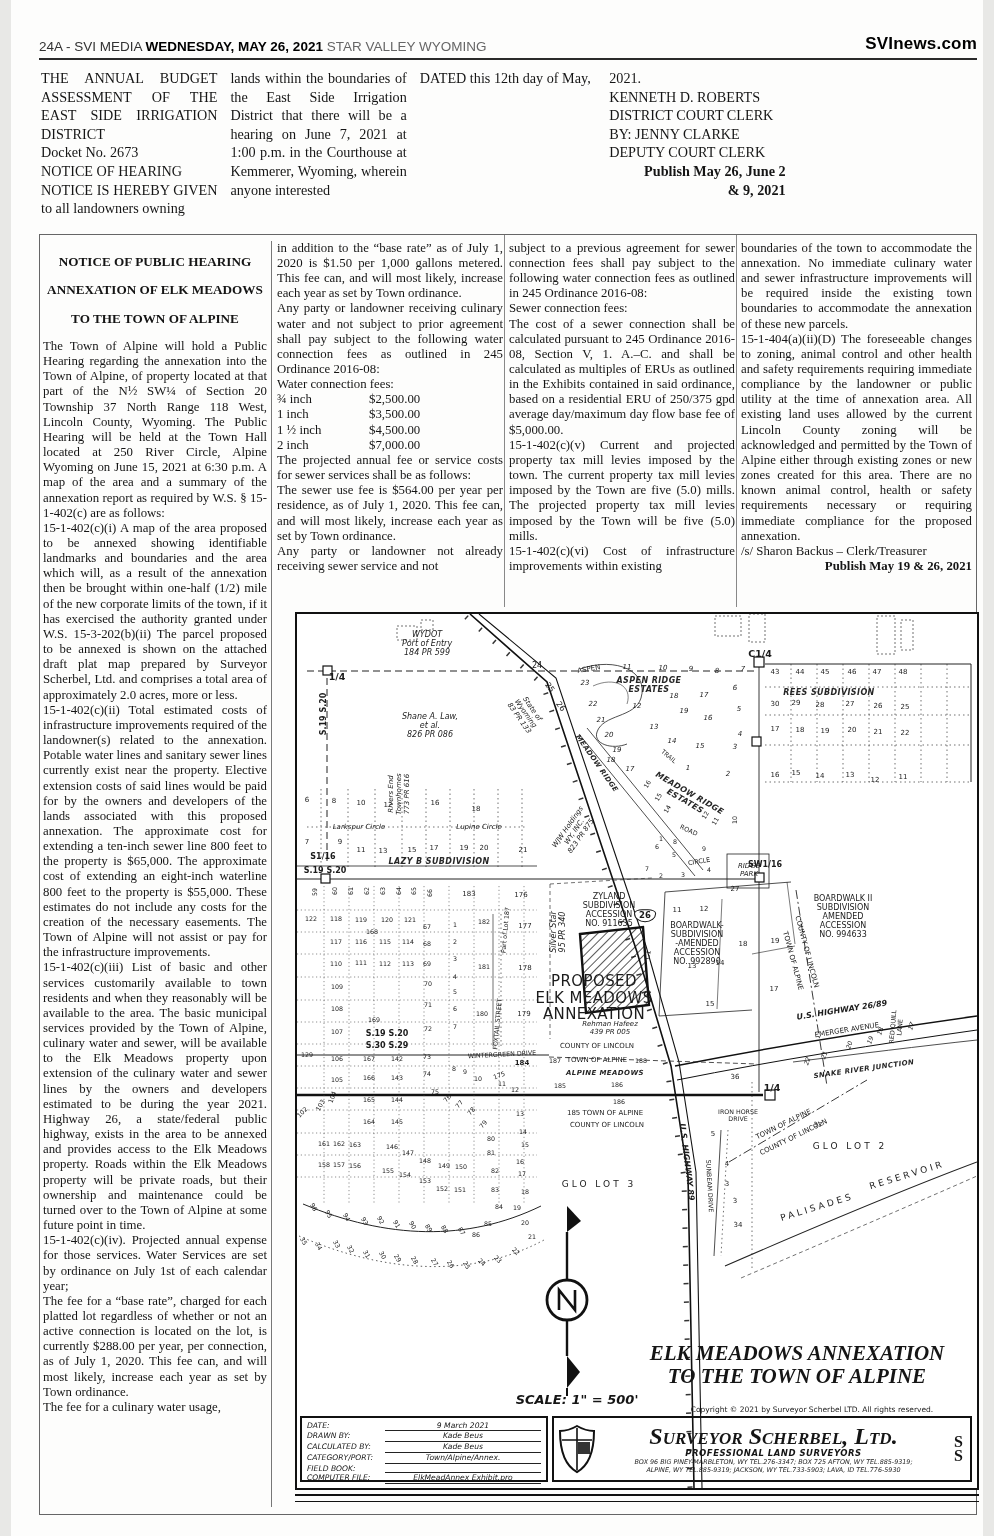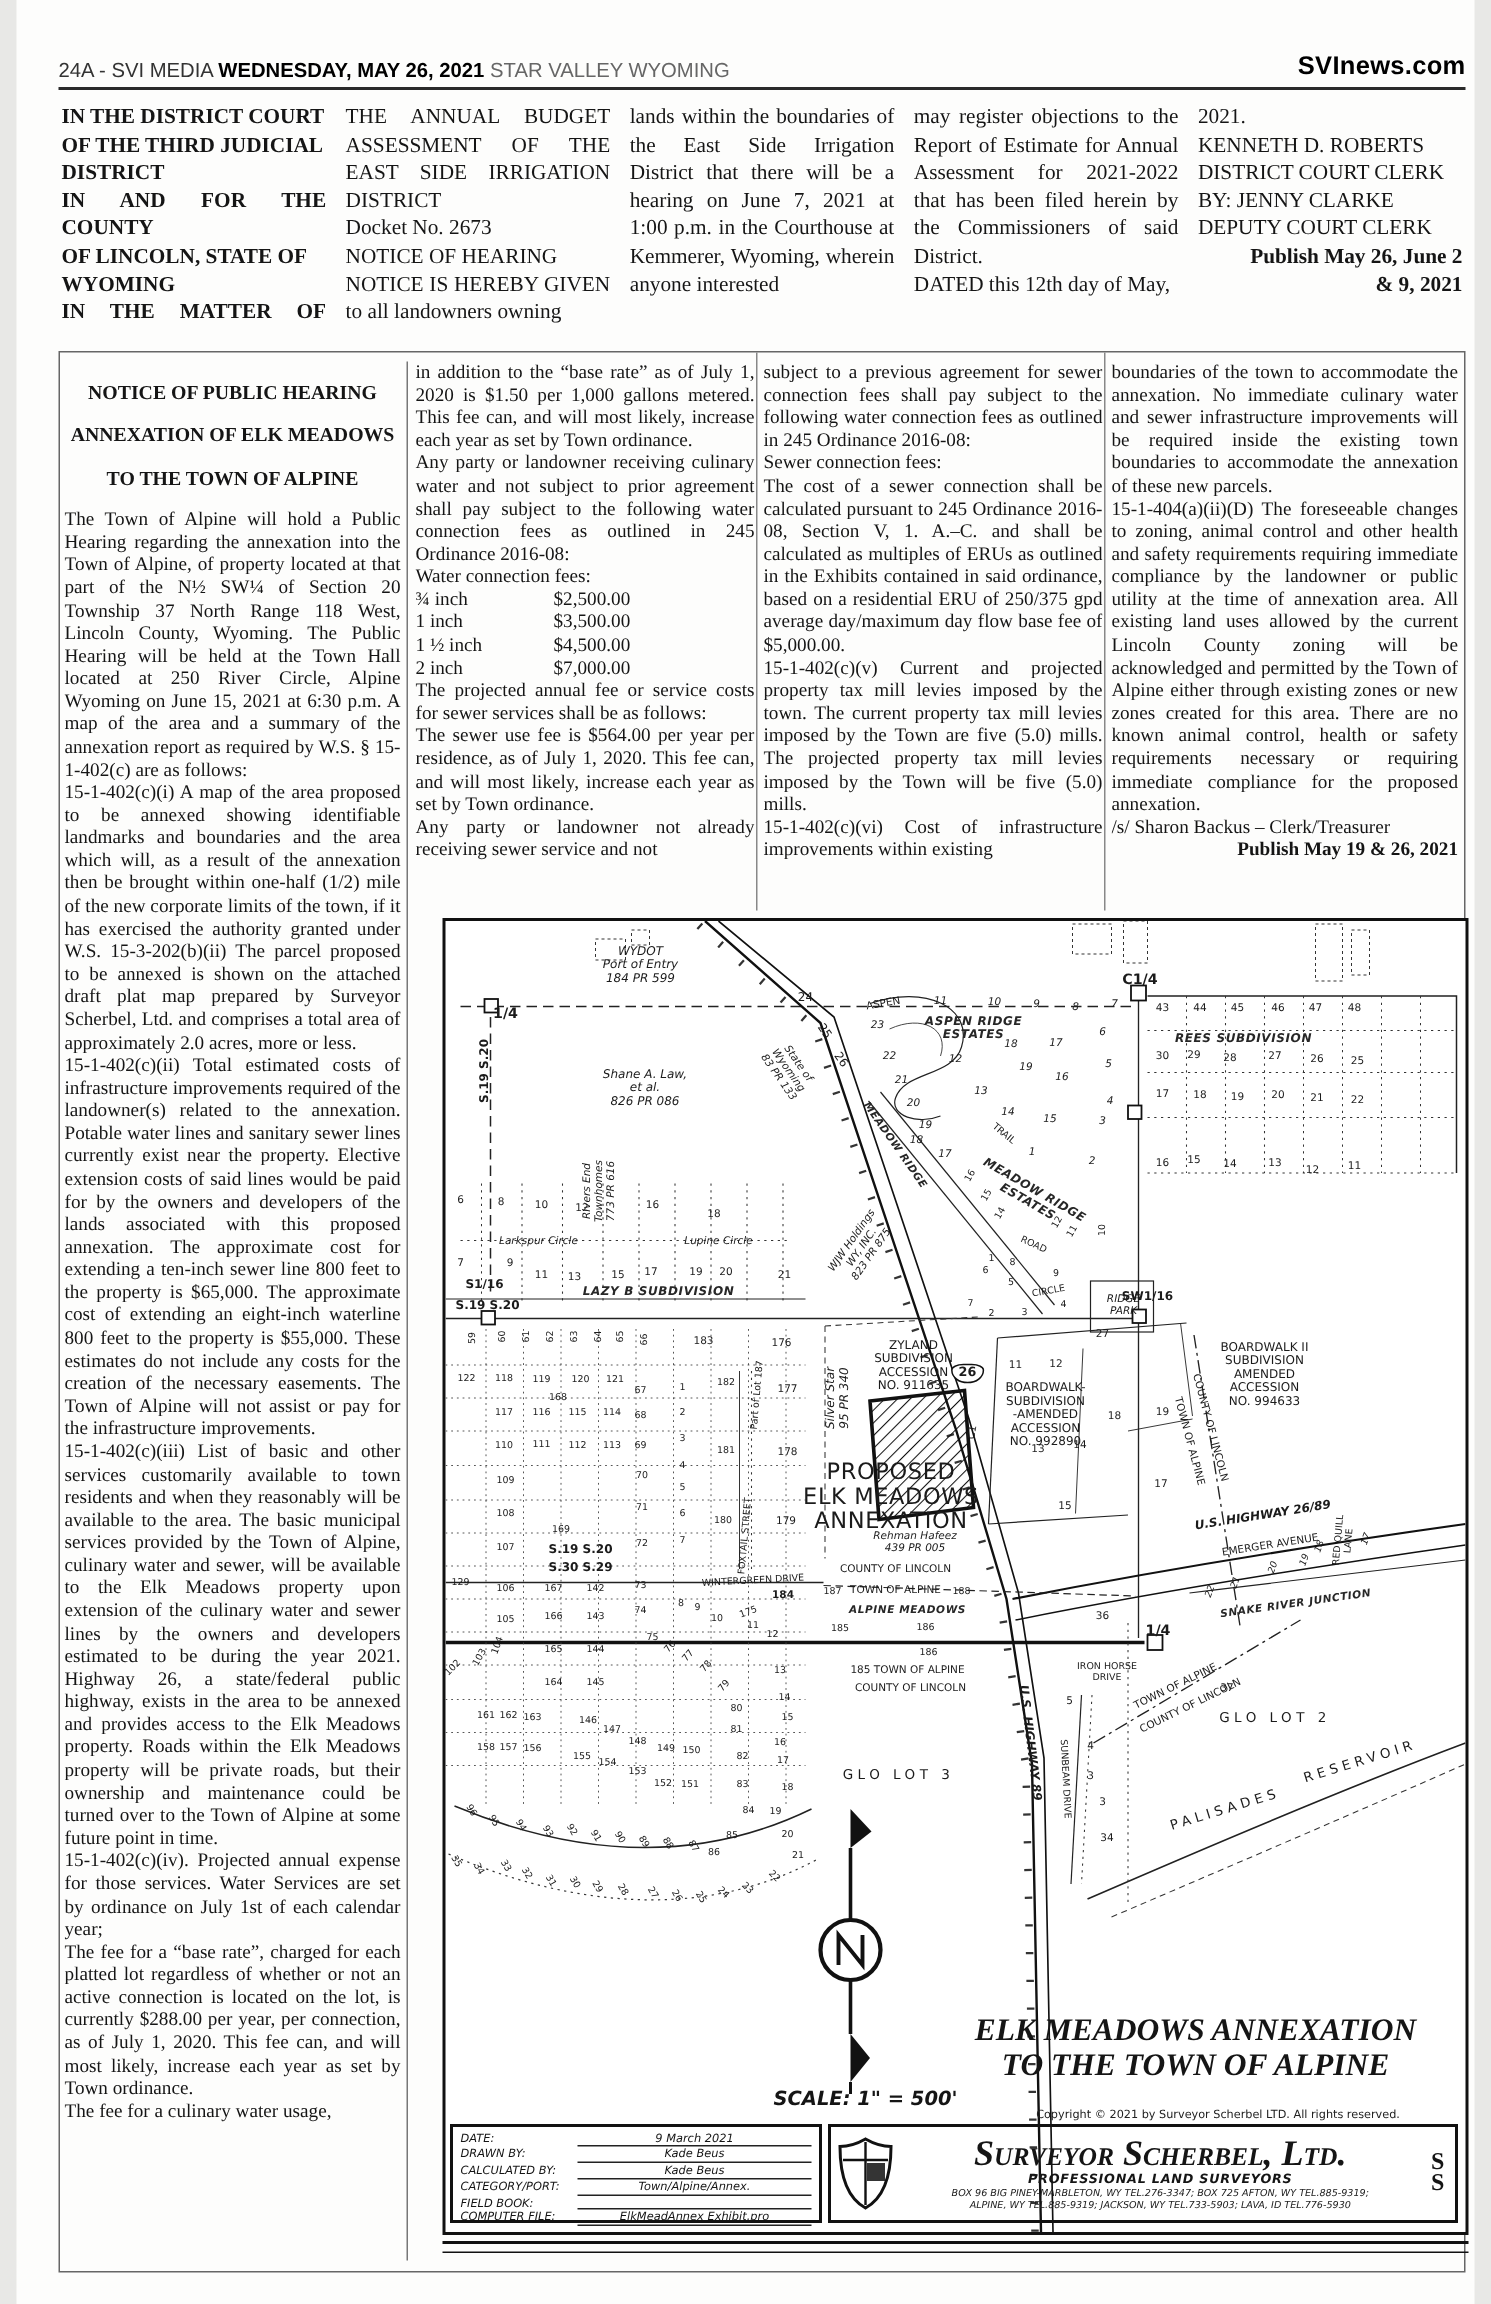--- a/index.html
+++ b/index.html
@@ -90,41 +90,29 @@
     <div class="ph-left">
       <span>24A - SVI MEDIA</span>
       <b>WEDNESDAY, MAY 26, 2021</b>
       <span class="ph-region">STAR VALLEY WYOMING</span>
     </div>
     <div class="ph-site">SVInews.com</div>
   </div>
 
   <div class="court">
     <div>
-      <div>
-            <p class="court-center-line">IN THE DISTRICT COURT</p>
-            <p class="court-center-line">OF THE THIRD JUDICIAL</p>
-            <p class="court-center-line">DISTRICT</p>
-            <p class="court-center-line">IN AND FOR THE COUNTY</p>
-            <p class="court-center-line">OF LINCOLN, STATE OF</p>
-            <p class="court-center-line">WYOMING</p>
-          </div>
-      <div class="court-last">IN THE MATTER OF</div>
-    </div>
-    <div>
           <p>THE ANNUAL BUDGET ASSESSMENT OF THE EAST SIDE IRRIGATION DISTRICT</p>
           <p>Docket No. 2673</p>
           <p>NOTICE OF HEARING</p>
           <p>NOTICE IS HEREBY GIVEN to all landowners owning</p>
         </div>
     <div>
           <p>lands within the boundaries of the East Side Irrigation District that there will be a hearing on June 7, 2021 at 1:00 p.m. in the Courthouse at Kemmerer, Wyoming, wherein anyone interested</p>
         </div>
     <div>
-          <p>may register objections to the Report of Estimate for Annual Assessment for 2021-2022 that has been filed herein by the Commissioners of said District.</p>
           <p>DATED this 12th day of May,</p>
         </div>
     <div class="c5">
       <div>
             <div>2021.</div>
             <div>KENNETH D. ROBERTS</div>
             <div>DISTRICT COURT CLERK</div>
             <div>BY: JENNY CLARKE</div>
             <div>DEPUTY COURT CLERK</div>
           </div>

